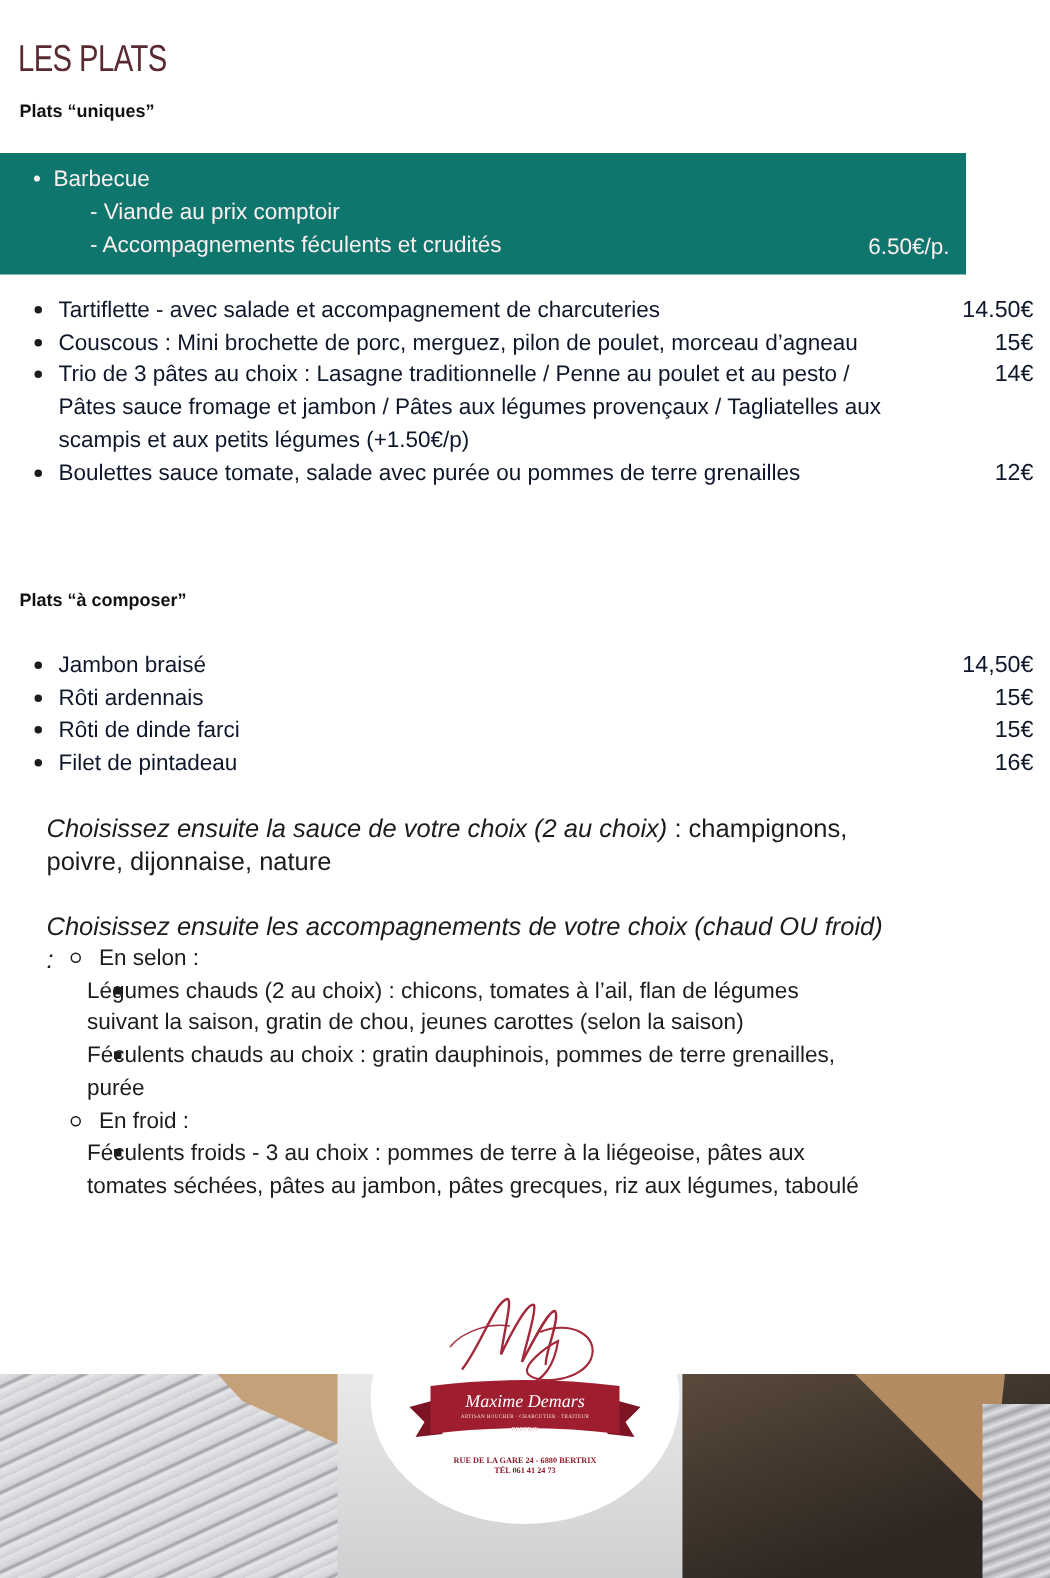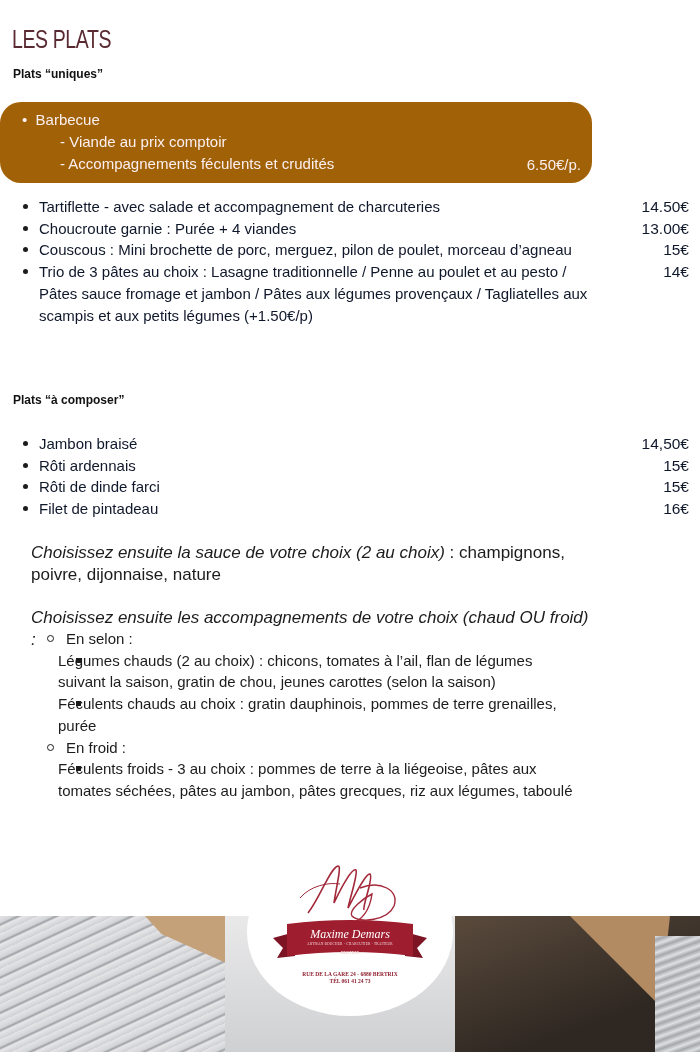--- a/index.html
+++ b/index.html
@@ -14,22 +14,22 @@
       font-family: "Liberation Sans", sans-serif;
       font-size: 25px; letter-spacing: -0.5px;
       color: #5a2a32; transform: scaleX(0.78); transform-origin: left top;
       font-weight: normal;
     }
     .section-title {
       position: absolute; left: 13px;
       font-size: 12px; font-weight: bold; color: #111;
     }
     .band {
-      position: absolute; left: 0; top: 102px; width: 592px; height: 81px;
-      background: #a16207; color: #fbeff0; border-radius: 21px;
+      position: absolute; left: 0; top: 102px; width: 644px; height: 81px;
+      background: #0f766e; color: #fbeff0;
     }
     .band .bullet-line { position: absolute; left: 22px; top: 9px; font-size: 15px; }
     .band .sub { position: absolute; left: 60px; font-size: 15px; }
     .band .price { position: absolute; right: 11px; top: 54px; font-size: 15px; }
     ul.menu { list-style: none; margin: 0; padding: 0; position: absolute; left: 0; width: 700px; }
     ul.menu li {
       position: relative; padding-left: 39px; padding-right: 100px;
       font-size: 15px; line-height: 21.7px; color: #0f172a;
     }
     ul.menu li::before {
@@ -121,23 +121,23 @@
   <div class="bullet-line">
     <span>•&nbsp;&nbsp;</span><span>Barbecue</span>
   </div>
   <div class="sub" style="top:31px;">- Viande au prix comptoir</div>
   <div class="sub" style="top:53px;">- Accompagnements féculents et crudités</div>
   <div class="price">6.50€/p.</div>
 </div>
 
 <ul class="menu" style="top:196px;">
   <li><span>Tartiflette - avec salade et accompagnement de charcuteries</span><span class="price">14.50€</span></li>
-  <li><span>Choucroute garnie : Purée + 4 viandes</span><span class="price">13.00€</span></li>
   <li><span>Couscous : Mini brochette de porc, merguez, pilon de poulet, morceau d’agneau</span><span class="price">15€</span></li>
   <li><span>Trio de 3 pâtes au choix : Lasagne traditionnelle / Penne au poulet et au pesto / Pâtes sauce fromage et jambon / Pâtes aux légumes provençaux / Tagliatelles aux scampis et aux petits légumes (+1.50€/p)</span><span class="price">14€</span></li>
+  <li><span>Boulettes sauce tomate, salade avec purée ou pommes de terre grenailles</span><span class="price">12€</span></li>
 </ul>
 
 <div class="section-title" style="top:393px;">Plats “à composer”</div>
 
 <ul class="menu" style="top:433px;">
   <li><span>Jambon braisé</span><span class="price">14,50€</span></li>
   <li><span>Rôti ardennais</span><span class="price">15€</span></li>
   <li><span>Rôti de dinde farci</span><span class="price">15€</span></li>
   <li><span>Filet de pintadeau</span><span class="price">16€</span></li>
 </ul>

